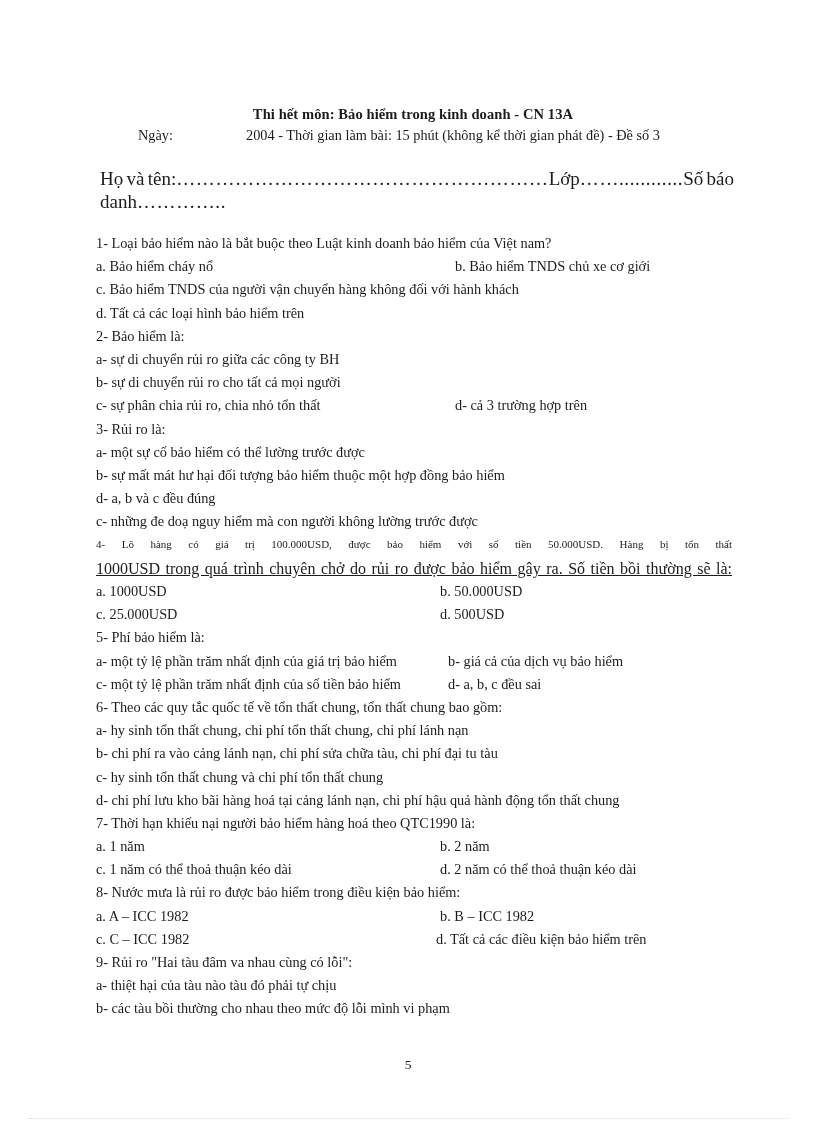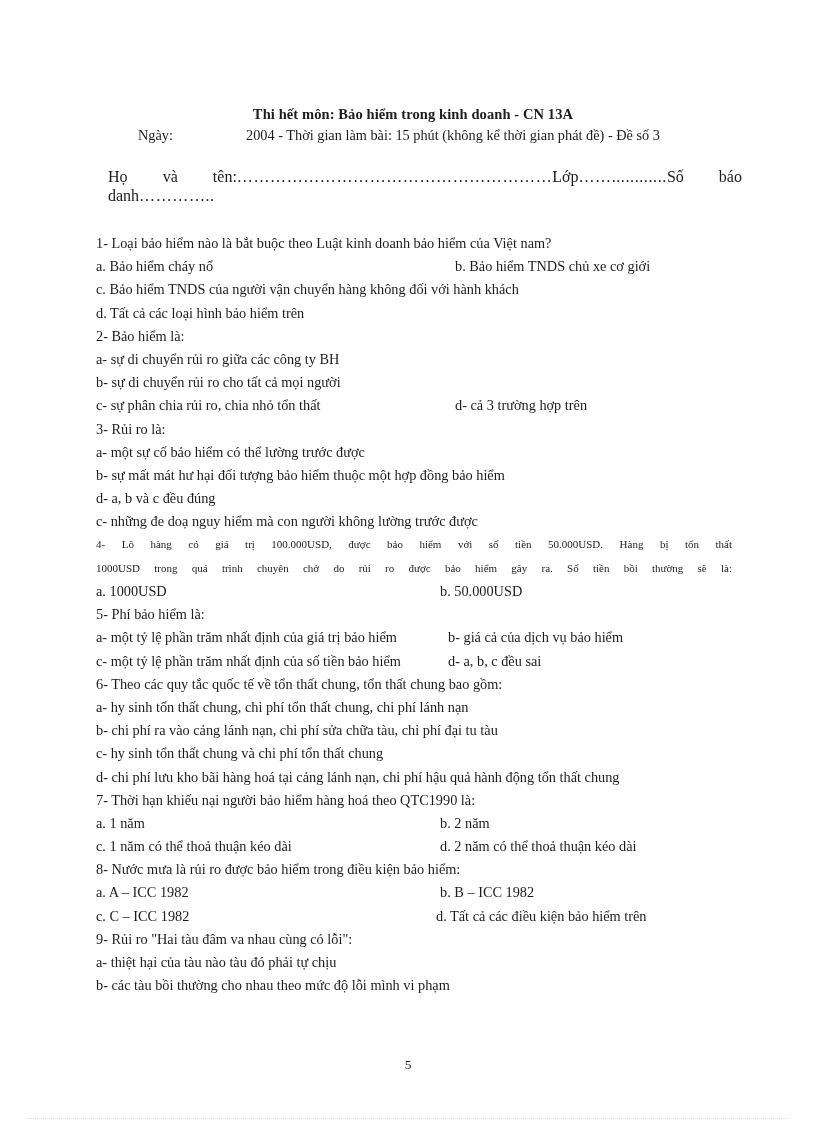--- a/index.html
+++ b/index.html
@@ -49,24 +49,24 @@
     width: 108px;
     flex: none;
   }
   .date-rest {
     flex: none;
   }
 
   
   .name-block {
     position: absolute;
-    left: 108px;
+    left: 100px;
     top: 168px;
     width: 634px;
-    font-size: 16px;
+    font-size: 19px;
   }
   .name-line1 {
     display: flex;
     justify-content: space-between;
     white-space: nowrap;
     width: 100%;
   }
   .name-line1 .seg-dots {
     overflow: hidden;
     max-width: 100%;
@@ -104,21 +104,22 @@
   .qpara {
     text-align: justify;
     text-align-last: justify;
     line-height: 23.3px;
     font-size: 11px;
   }
   .qpara-l2 {
     text-align: justify;
     text-align-last: justify;
     line-height: 23.3px;
-    font-size: 11px;
+    font-size: 16px;
+    text-decoration: underline;
   }
 
   .dots {
     letter-spacing: 0.6px;
   }
 
   
   .page-number {
     position: absolute;
     left: 0;
@@ -199,20 +200,24 @@
     <div class="qline">
       <span>c- những đe doạ nguy hiểm mà con người không lường trước được</span>
     </div>
 
     <div class="qpara">4- Lô hàng có giá trị 100.000USD, được bảo hiểm với số tiền 50.000USD. Hàng bị tổn thất</div>
     <div class="qpara-l2">1000USD trong quá trình chuyên chở do rủi ro được bảo hiểm gây ra. Số tiền bồi thường sẽ là:</div>
     <div class="qline">
       <span>a. 1000USD</span>
       <span class="col-b c-340">b. 50.000USD</span>
     </div>
+    <div class="qline">
+      <span>c. 25.000USD</span>
+      <span class="col-b c-340">d. 500USD</span>
+    </div>
 
     <div class="qline">5- Phí bảo hiểm là:</div>
     <div class="qline">
       <span>a- một tỷ lệ phần trăm nhất định của giá trị bảo hiểm</span>
       <span class="col-b c-460">b- giá cả của dịch vụ bảo hiểm</span>
     </div>
     <div class="qline">
       <span>c- một tỷ lệ phần trăm nhất định của số tiền bảo hiểm</span>
       <span class="col-b c-460">d- a, b, c đều sai</span>
     </div>

